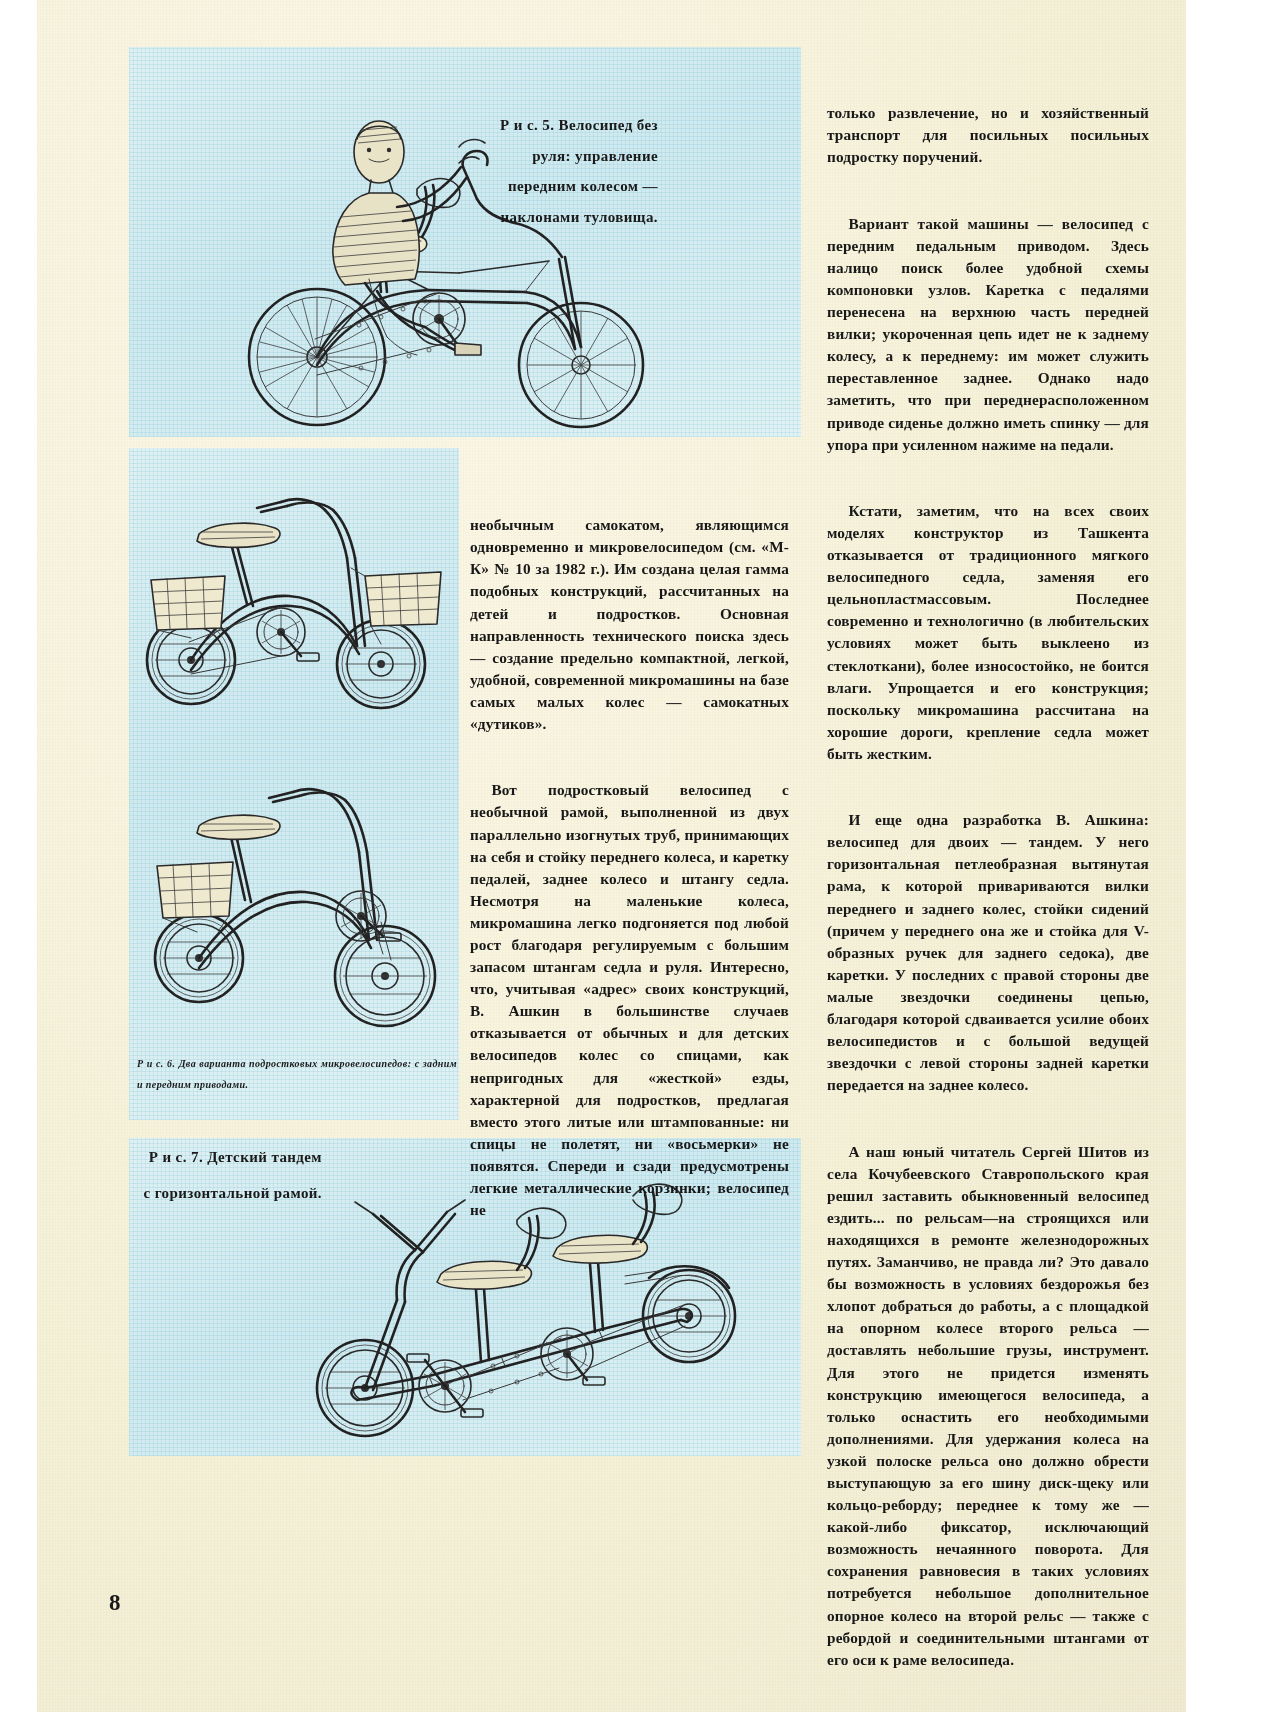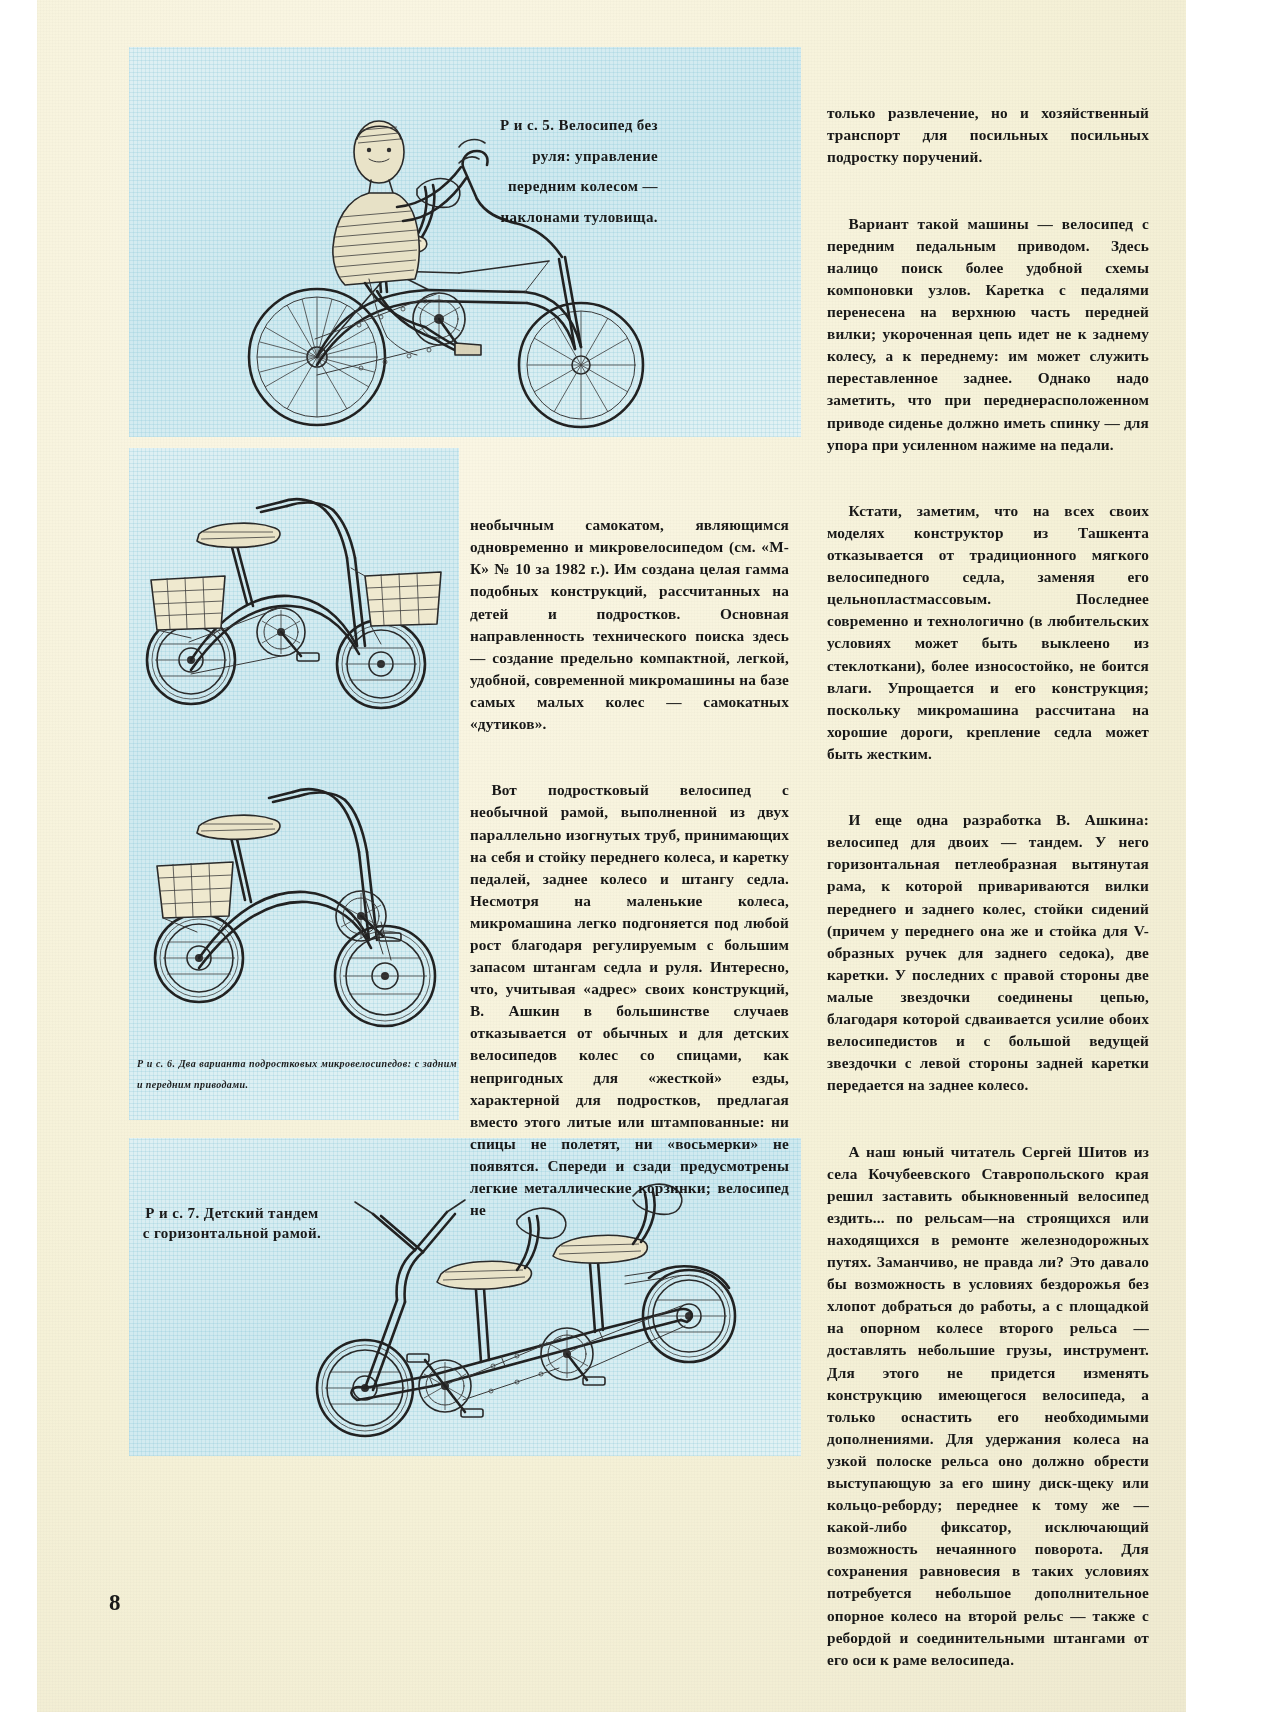--- a/index.html
+++ b/index.html
@@ -90,24 +90,24 @@
     left: 100px;
     top: 1053px;
     width: 320px;
     text-align: justify;
     line-height: 21px;
     font-size: 10px;
     font-style: italic;
   }
   #caption-fig7 {
     left: 105px;
-    top: 1203px;
+    top: 1139px;
     width: 180px;
-    text-align: center;
-    line-height: 20px;
+    text-align: right;
+    line-height: 36px;
   }
 
   
   #page-number {
     position: absolute;
     left: 72px;
     top: 1590px;
     font-family: "Liberation Serif", serif;
     font-weight: 700;
     font-size: 23px;

